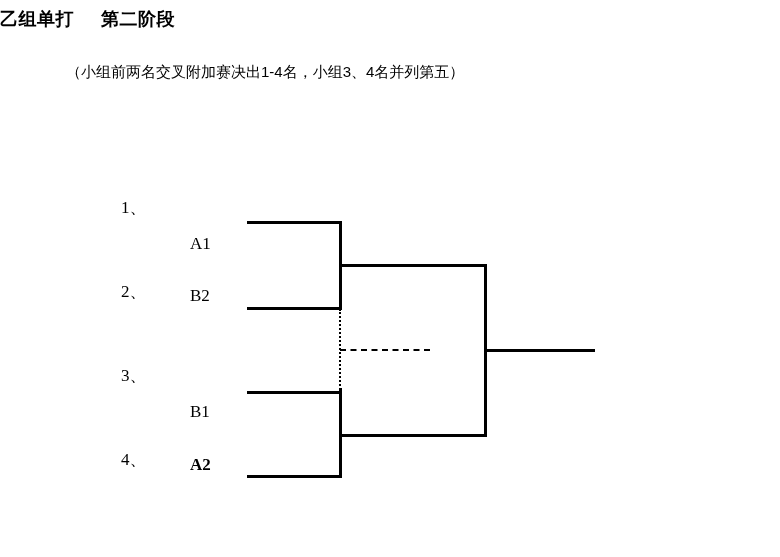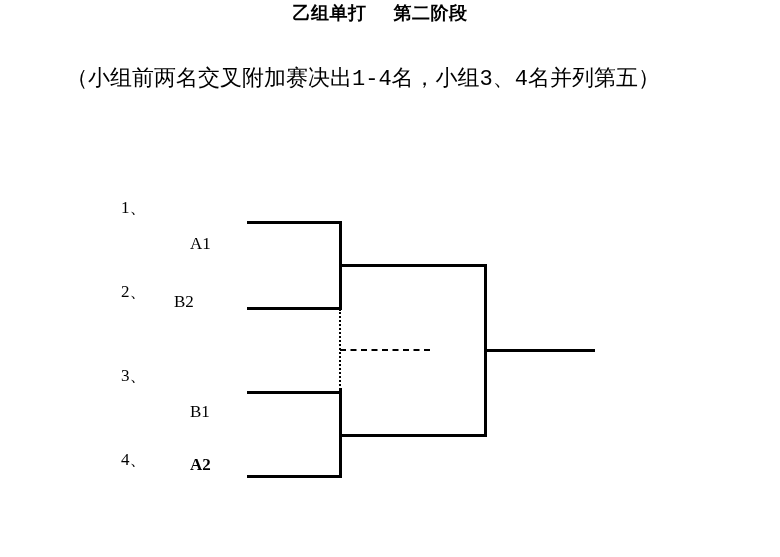--- a/index.html
+++ b/index.html
@@ -20,36 +20,36 @@
     position: absolute;
     left: 0;
     top: 0;
     width: 780px;
     height: 557px;
   }
 
   .title {
     position: absolute;
     left: 0;
-    top: 1px;
+    top: 7px;
     width: 760px;
-    text-align: center;
+    text-align: left;
     font-family: "DejaVu Sans", "Liberation Sans", sans-serif;
     font-weight: bold;
     font-size: 18px;
     letter-spacing: 0.5px;
     white-space: pre;
   }
 
   .subtitle {
     position: absolute;
     left: 66px;
     top: 63px;
-    font-family: Liberation Mono, monospace;
-    font-size: 22px;
+    font-family: Liberation Sans, sans-serif;
+    font-size: 15px;
     white-space: pre;
   }
 
   
   #bracket {
     position: absolute;
     left: 0;
     top: 0;
     width: 780px;
     height: 557px;
@@ -101,21 +101,21 @@
   <div class="title">乙组单打    第二阶段</div>
 
   <div class="subtitle">（小组前两名交叉附加赛决出1-4名，小组3、4名并列第五）</div>
 
   <div id="bracket">
 
     <div class="seed-num" style="left:121px; top:196px;">1、</div>
     <div class="seed-name" style="left:190px; top:202px;margin-top:32px;">A1</div>
 
     <div class="seed-num" style="left:121px; top:280px;">2、</div>
-    <div class="seed-name" style="left:174px; top:286px;margin-top:6px;">B2</div>
+    <div class="seed-name" style="left:190px; top:286px;">B2</div>
 
     <div class="seed-num" style="left:121px; top:364px;">3、</div>
     <div class="seed-name" style="left:190px; top:370px;margin-top:32px;">B1</div>
 
     <div class="seed-num" style="left:121px; top:448px;">4、</div>
     <div class="seed-name" style="left:190px; top:455px;font-weight:bold;">A2</div>
 
     <div class="line-h" style="left:247px; top:221px; width:94px;"></div>
     <div class="line-h" style="left:247px; top:307px; width:94px;"></div>
     <div class="line-v" style="left:339px; top:221px; height:89px;"></div>

